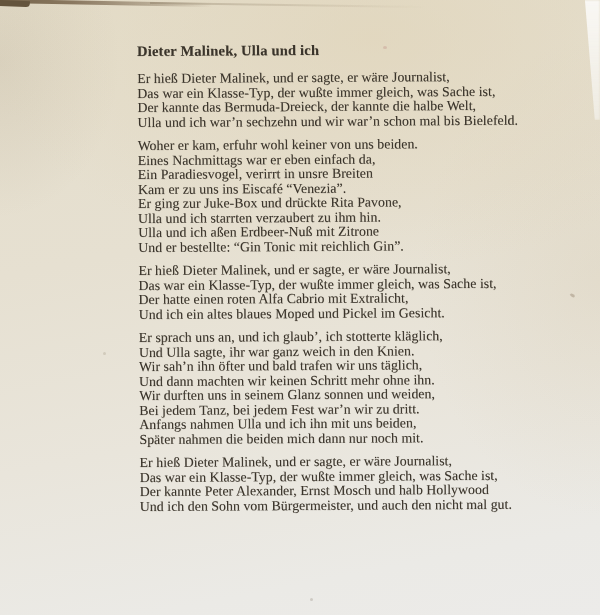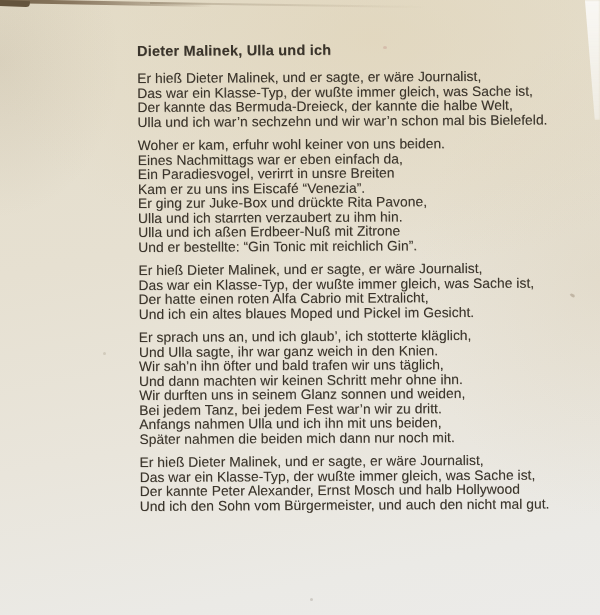--- a/index.html
+++ b/index.html
@@ -5,21 +5,21 @@
   html,body{margin:0;padding:0;background:#cfcdc8;}
   .photo{
     position:relative;
     width:600px;height:615px;
     overflow:hidden;
     background:
       radial-gradient(ellipse 540px 320px at 62% 6%, rgba(223,210,181,0.55), rgba(223,210,181,0) 72%),
       radial-gradient(ellipse 200px 260px at 0% 10%, rgba(148,130,102,0.14), rgba(148,130,102,0) 60%),
       radial-gradient(ellipse 300px 400px at 100% 45%, rgba(213,201,175,0.28), rgba(213,201,175,0) 60%),
       linear-gradient(169deg, #e4ddca 0%, #e6e0d1 38%, #e9e5db 65%, #ebeae6 88%, #ecebe9 100%);
-    font-family:Liberation Sans, sans-serif;
+    font-family:Liberation Serif, serif;
   }
   .edge-line{
     position:absolute;top:-1px;left:-2px;width:215px;height:4px;border-radius:2px;
     background:linear-gradient(90deg,#74634a 0%,#8a7860 35%,rgba(138,120,96,0.5) 70%,rgba(138,120,96,0) 100%);
     transform:rotate(1.1deg);transform-origin:left top;
   }
   .edge-line-faint{
     position:absolute;top:2px;left:150px;width:290px;height:2px;
     background:linear-gradient(90deg,rgba(130,114,90,0.38),rgba(130,114,90,0) 95%);
     transform:rotate(0.85deg);transform-origin:left top;

